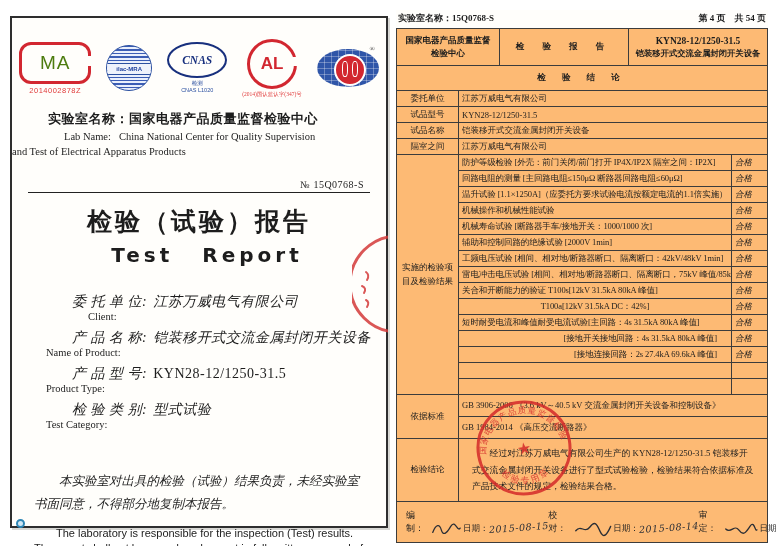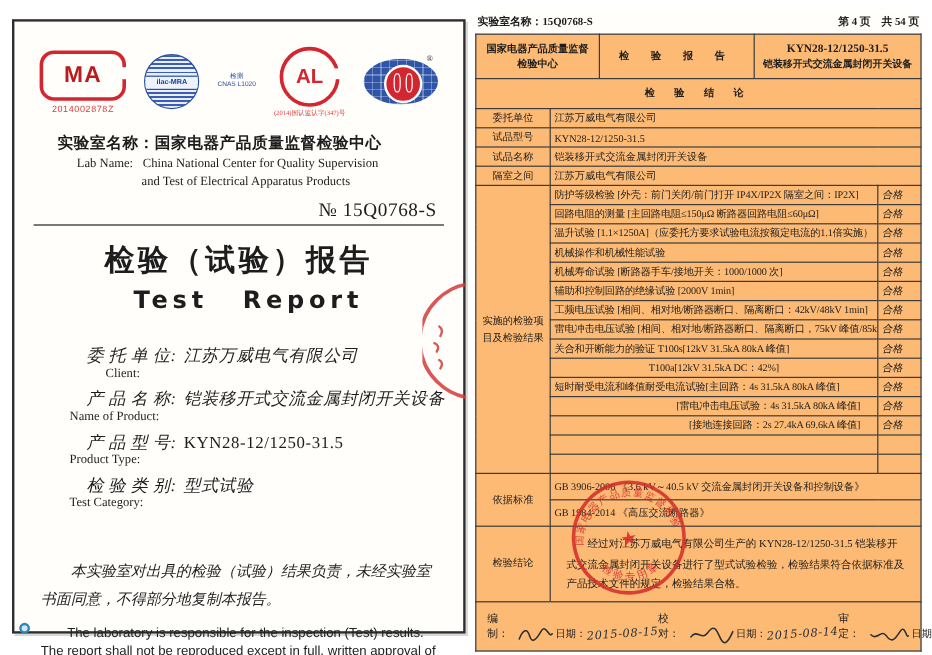--- a/index.html
+++ b/index.html
@@ -10,21 +10,21 @@
   }
   
   .page-left{
     position:absolute;left:10px;top:16px;width:378px;height:512px;
     border:2px solid #2e2e2e;background:#fffefb;box-sizing:border-box;
     box-shadow:2px 2px 0 #d8d8d4;
   }
   .logos{display:flex;align-items:center;justify-content:center;gap:15px;margin-top:20px;height:60px;position:relative;}
   .logo-col{display:flex;flex-direction:column;align-items:center;gap:2px;}
   .cma-box{width:66px;height:36px;border:3.5px solid #d22730;border-radius:12px;display:flex;align-items:center;justify-content:center;
-    color:#b91c1c;font-weight:bold;font-size:19px;font-family:"Liberation Sans",sans-serif;letter-spacing:1px;position:relative;background:#fffefb;}
+    color:#4d7c0f;font-weight:normal;font-size:19px;font-family:"Liberation Sans",sans-serif;letter-spacing:1px;position:relative;background:#fffefb;}
   .cma-box::after{content:"";position:absolute;right:-5px;top:11px;width:7px;height:10px;background:#fffefb;}
   .cma-num{color:#e03a3a;font-size:7.5px;font-family:"Liberation Sans",sans-serif;letter-spacing:.5px;}
   .ilac{width:44px;height:44px;border-radius:50%;border:1px solid #2a4fa0;position:relative;overflow:hidden;
     background:repeating-linear-gradient(180deg,#3b5db5 0 1.4px,#e9effc 1.4px 3.4px);}
   .ilac-band{position:absolute;left:0;right:0;top:17px;height:10px;background:#eef2fb;border-top:1px solid #2a4fa0;border-bottom:1px solid #2a4fa0;
     display:flex;align-items:center;justify-content:center;color:#1c3f9e;font-size:6px;font-weight:bold;font-family:"Liberation Sans",sans-serif;}
   .cnas-ell{width:56px;height:32px;border:2.5px solid #18307e;border-radius:50%;display:flex;align-items:center;justify-content:center;
     color:#18307e;font-style:italic;font-weight:bold;font-size:11.5px;background:#fffefb;}
   .cnas-sub{font-size:5.5px;color:#2a4fa0;text-align:center;line-height:1.25;font-family:"Liberation Sans",sans-serif;}
   .cal-circle{width:44px;height:44px;border:3.5px solid #d22730;border-radius:50%;display:flex;align-items:center;justify-content:center;
@@ -35,30 +35,30 @@
     background-image:repeating-linear-gradient(90deg,rgba(255,255,255,.30) 0 1px,transparent 1px 7px),
                      repeating-linear-gradient(0deg,rgba(255,255,255,.30) 0 1px,transparent 1px 6px);}
   .globe-core{position:absolute;left:17px;top:5px;width:28px;height:28px;border-radius:50%;background:#d22730;border:2px solid #fff;}
   .globe-core::before{content:"";position:absolute;left:6px;top:5px;width:4px;height:14px;border:1.5px solid #fff;border-radius:40%;}
   .globe-core::after{content:"";position:absolute;right:6px;top:5px;width:4px;height:14px;border:1.5px solid #fff;border-radius:40%;}
   .reg-mark{position:absolute;right:4px;top:-4px;font-size:7px;color:#333;}
   .lab-block{margin-top:12px;line-height:1.45;}
   .lab-cn{padding-left:36px;font-weight:bold;font-size:13px;font-family:"Liberation Sans",sans-serif;letter-spacing:.5px;}
   .lab-en1{padding-left:52px;font-size:10.5px;}
   .lab-en1 .lab-en-label{margin-right:8px;}
-  .lab-en2{padding-left:106px;font-size:10.5px;}
-  .report-no{text-align:right;padding-right:22px;font-size:16px;margin-top:8px;letter-spacing:.5px;}
+  .lab-en2{font-size:10.5px;}
+  .report-no{text-align:right;padding-right:22px;font-size:10px;margin-top:20px;letter-spacing:.5px;}
   .rule{margin:2px 16px 0 16px;border-top:1.6px solid #222;}
   .title-cn{text-align:center;font-size:25px;font-weight:bold;letter-spacing:3px;margin-top:12px;font-family:"Liberation Sans",sans-serif;}
   .title-en{text-align:center;font-size:20px;letter-spacing:4px;word-spacing:18px;margin-top:5px;font-weight:600;font-family:"DejaVu Sans",sans-serif;padding-left:16px;}
   .fields{margin-top:26px;}
   .field{margin-bottom:7px;}
   .f-cn{padding-left:60px;font-size:14px;font-style:italic;letter-spacing:.5px;}
   .f-label{margin-right:6px;}
-  .f-en{padding-left:46px;font-size:10.5px;font-style:normal;}
+  .f-en{padding-left:34px;font-size:10.5px;font-style:normal;}
   .f-en.indent{padding-left:76px;}
   .disc{margin:40px 22px 0 22px;}
   .disc-cn{font-size:12.5px;font-style:italic;line-height:1.85;text-indent:2em;}
   .disc-en{font-size:11px;margin-top:9px;line-height:1.45;text-indent:2em;font-family:"Liberation Sans",sans-serif;color:#222;}
   .partial-seal{position:absolute;right:-2px;top:210px;opacity:.85;}
   .corner-dot{position:absolute;left:16px;top:519px;width:9px;height:9px;border-radius:50%;
     border:2px solid #2e86b5;background:#cfe7f5;box-sizing:border-box;}
   
   .page-right{position:absolute;left:396px;top:10px;width:372px;height:530px;background:#fffefb;}
   .meta{display:flex;justify-content:space-between;font-size:9px;padding:2px 2px 3px 2px;font-weight:bold;}
@@ -104,20 +104,21 @@
     <div class="logo-col">
       <div class="cma-box">MA</div>
       <div class="cma-num">2014002878Z</div>
     </div>
     <div class="logo-col">
       <div class="ilac">
         <div class="ilac-band">ilac-MRA</div>
       </div>
     </div>
     <div class="logo-col">
+      <div class="cnas-ell">CNAS</div>
       <div class="cnas-sub">
         <div>检测</div>
         <div>CNAS L1020</div>
       </div>
     </div>
     <div class="logo-col">
       <div class="cal-circle">AL</div>
       <div class="cal-num">(2014)国认监认字(347)号</div>
     </div>
     <div class="logo-col" style="position:relative;">
@@ -273,21 +274,21 @@
         </tr>
     <tr class="t-test">
           <td class="desc t-center">T100a[12kV  31.5kA  DC：42%]</td>
           <td class="res">合格</td>
         </tr>
     <tr class="t-test">
           <td class="desc">短时耐受电流和峰值耐受电流试验[主回路：4s  31.5kA  80kA 峰值]</td>
           <td class="res">合格</td>
         </tr>
     <tr class="t-test">
-          <td class="desc t-right">[雷电冲击电压试验：4s  31.5kA  80kA 峰值]</td>
+          <td class="desc t-right">[接地开关接地回路：4s  31.5kA  80kA 峰值]</td>
           <td class="res">合格</td>
         </tr>
     <tr class="t-test">
           <td class="desc t-right">[接地连接回路：2s  27.4kA  69.6kA 峰值]</td>
           <td class="res">合格</td>
         </tr>
     <tr class="t-test">
           <td class="desc"></td>
           <td class="res"></td>
         </tr>

